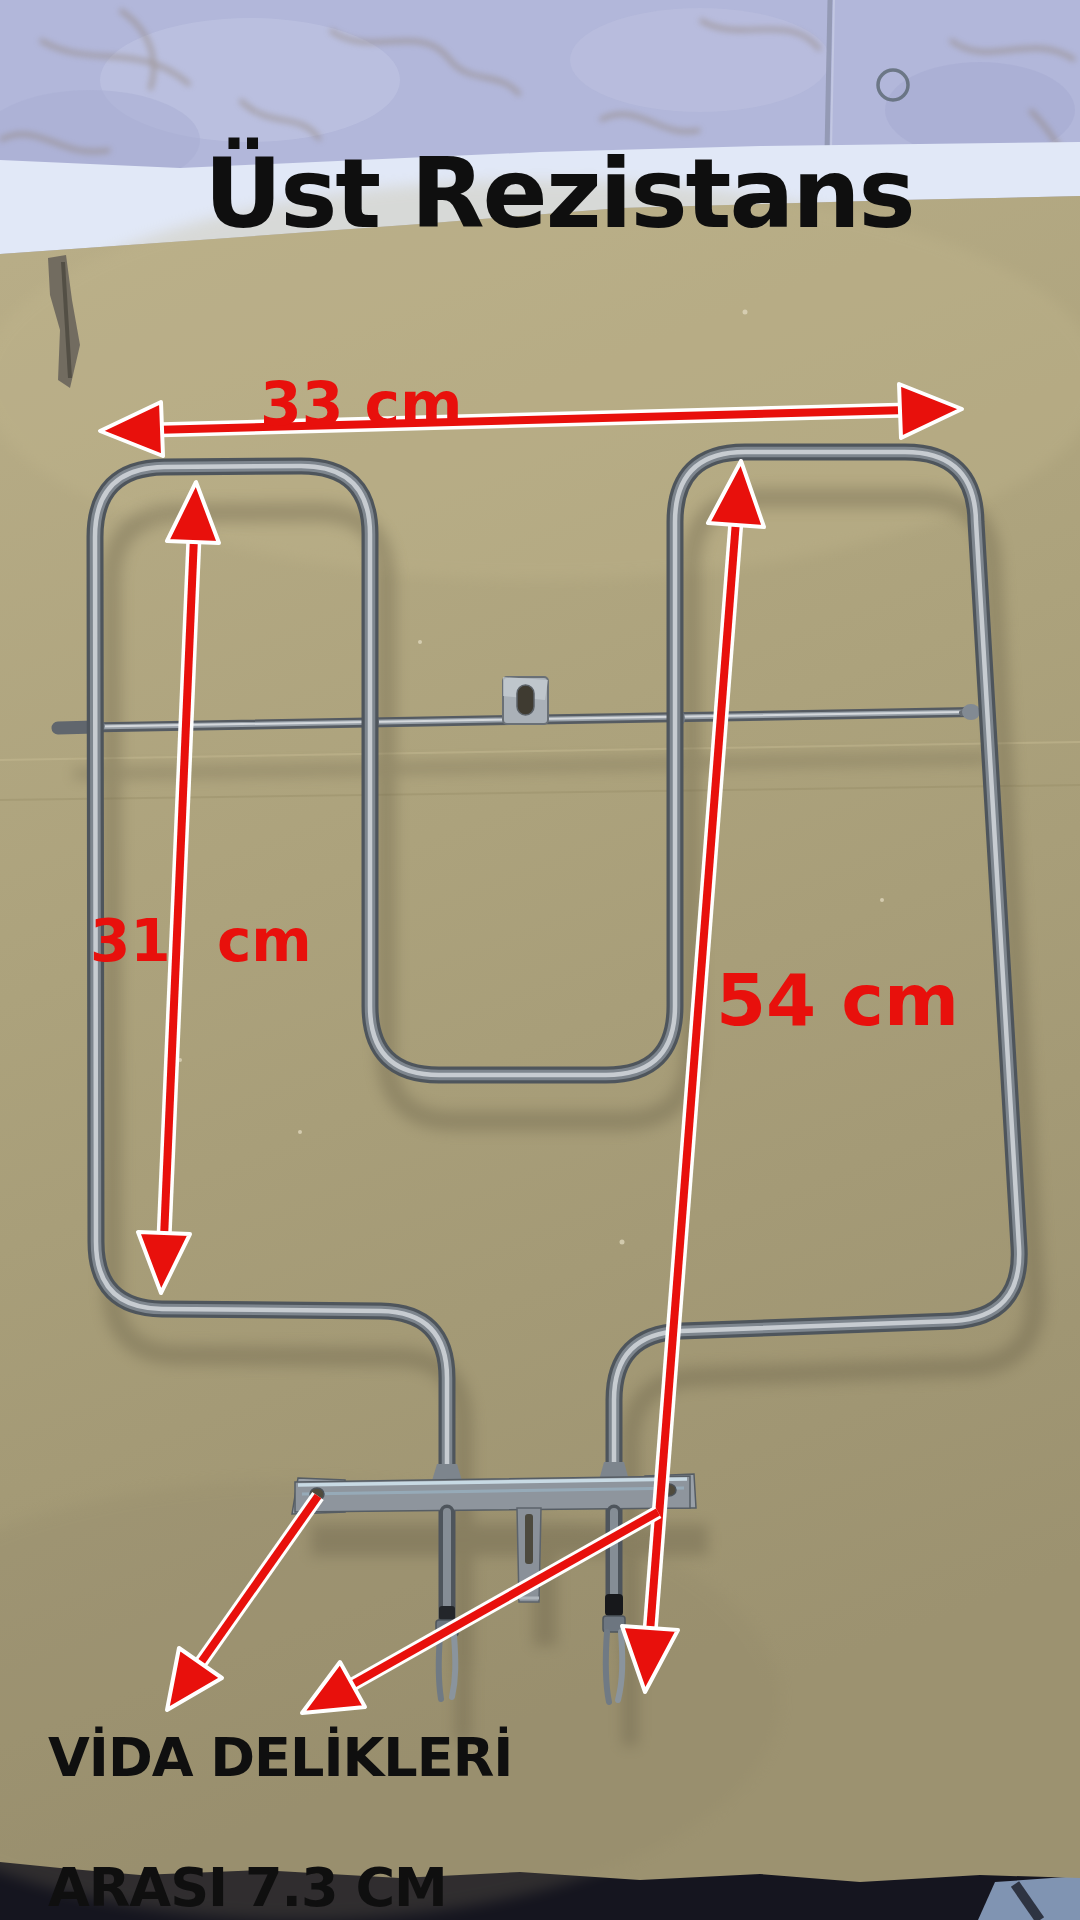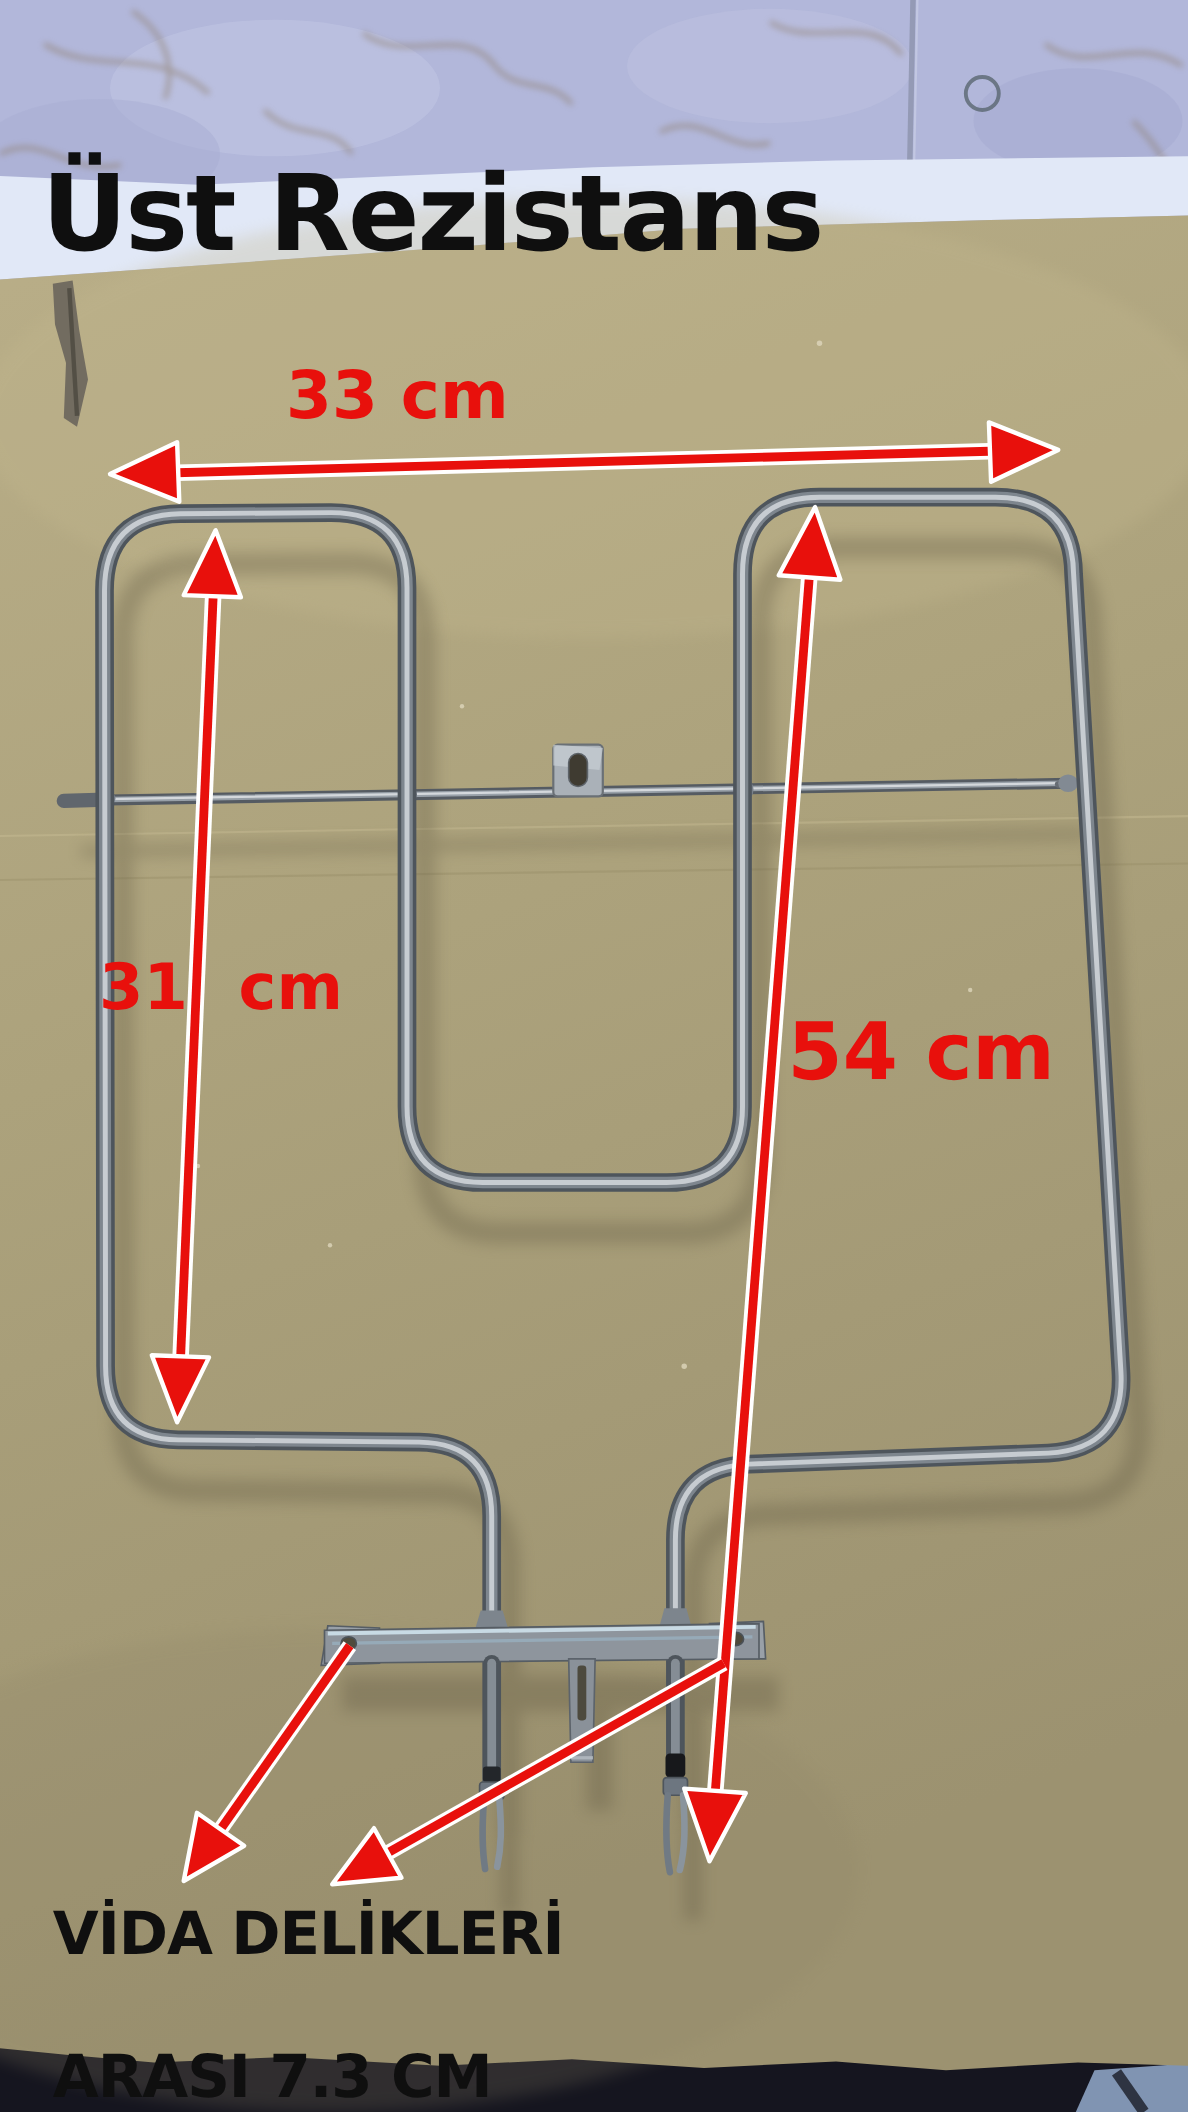--- a/index.html
+++ b/index.html
@@ -5,24 +5,24 @@
   html,body{margin:0;padding:0;background:#222;}
   #stage{
     position:relative;width:1080px;height:1920px;overflow:hidden;
     font-family:"DejaVu Sans","Liberation Sans",sans-serif;
     background:#b0a47d;
   }
   #photo-svg{position:absolute;left:0;top:0;width:1080px;height:1920px;display:block;}
   .txt{position:absolute;font-weight:bold;white-space:pre;line-height:1;}
   #title{
     left:0;top:146px;width:1080px;padding-left:38px;box-sizing:border-box;
-    font-size:96px;letter-spacing:-2px;
+    text-align:center;font-size:96px;letter-spacing:-2px;
     color:var(--text-black,#0f0f0f);
   }
-  .red-label{color:var(--annotation-red,#e8100c);}
+  .red-label{color:var(--annotation-red,#e8100c);margin-top:44px;}
   #label-33{left:260px;top:330px;font-size:60px;}
   #label-31{left:90px;top:868px;font-size:58px;word-spacing:26px;}
   #label-42{left:716px;top:920px;font-size:72px;}
   #screw-note{
     left:48px;top:1726px;font-size:54px;line-height:1.2;
     color:var(--text-black,#0f0f0f);letter-spacing:-1px;
   }
 </style>
 </head>
 <body>

